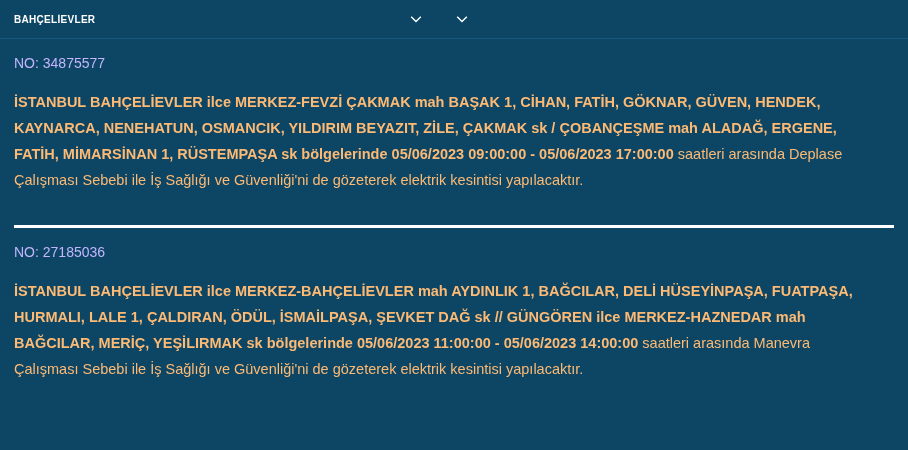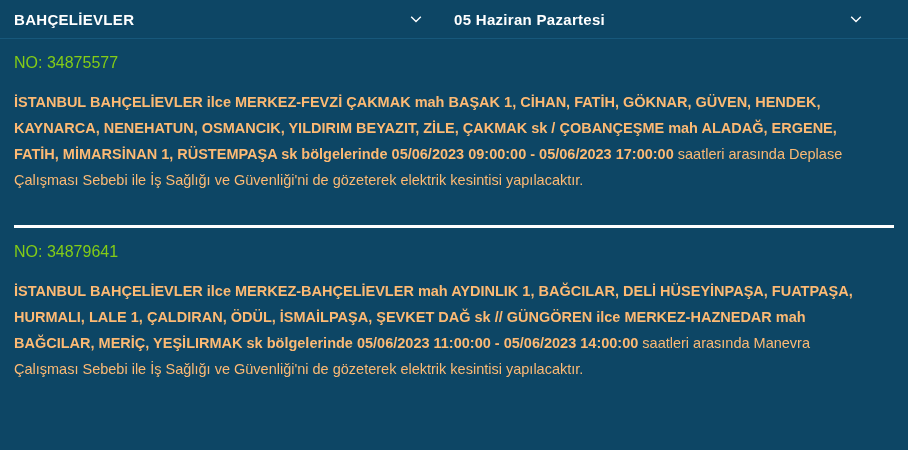--- a/index.html
+++ b/index.html
@@ -40,21 +40,21 @@
   }
   .select-district {
     margin-left: 14px;
     width: 410px;
   }
   .select-date {
     margin-left: 30px;
     width: 410px;
   }
   .select-label {
-    font-size: 15px;
+    font-size: 10px;
     font-weight: bold;
     letter-spacing: 0.3px;
     color: #ffffff;
     white-space: nowrap;
     flex: 1 1 auto;
     overflow: hidden;
   }
   .caret {
     width: 16px;
     height: 16px;
@@ -64,23 +64,23 @@
   .caret svg { display: block; }
 
   
   .content {
     padding: 0 14px;
   }
   .notice {
     padding-top: 14px;
   }
   .notice-no {
-    font-size: 16px;
+    font-size: 14px;
     line-height: 20px;
-    color: #84cc16;
+    color: #c4b5fd;
     margin-bottom: 16px;
   }
   .notice-body {
     font-size: 14.5px;
     line-height: 26px;
     color: #fdba74;
     max-width: 845px;
   }
   .notice-body b {
     font-weight: bold;
@@ -102,21 +102,20 @@
     <div class="select select-district">
       <span class="select-label">BAHÇELİEVLER</span>
       <span class="caret">
         <svg viewBox="0 0 16 16" width="16" height="16" aria-hidden="true">
           <path d="M3.2 5.8 L8 10.6 L12.8 5.8" fill="none" stroke="#ffffff" stroke-width="1.4"></path>
         </svg>
       </span>
     </div>
 
     <div class="select select-date">
-      <span class="select-label">05 Haziran Pazartesi</span>
       <span class="caret">
         <svg viewBox="0 0 16 16" width="16" height="16" aria-hidden="true">
           <path d="M3.2 5.8 L8 10.6 L12.8 5.8" fill="none" stroke="#ffffff" stroke-width="1.4"></path>
         </svg>
       </span>
     </div>
 
   </div>
 
   <div class="content">
@@ -124,21 +123,21 @@
     <div class="notice">
       <div class="notice-no">NO: 34875577</div>
       <div class="notice-body">
         <b>İSTANBUL BAHÇELİEVLER ilce MERKEZ-FEVZİ ÇAKMAK mah BAŞAK 1, CİHAN, FATİH, GÖKNAR, GÜVEN, HENDEK, KAYNARCA, NENEHATUN, OSMANCIK, YILDIRIM BEYAZIT, ZİLE, ÇAKMAK sk / ÇOBANÇEŞME mah ALADAĞ, ERGENE, FATİH, MİMARSİNAN 1, RÜSTEMPAŞA sk bölgelerinde 05/06/2023 09:00:00 - 05/06/2023 17:00:00</b><span> saatleri arasında Deplase Çalışması Sebebi ile İş Sağlığı ve Güvenliği'ni de gözeterek elektrik kesintisi yapılacaktır.</span>
       </div>
     </div>
 
     <div class="divider"></div>
 
     <div class="notice">
-      <div class="notice-no">NO: 34879641</div>
+      <div class="notice-no">NO: 27185036</div>
       <div class="notice-body">
         <b>İSTANBUL BAHÇELİEVLER ilce MERKEZ-BAHÇELİEVLER mah AYDINLIK 1, BAĞCILAR, DELİ HÜSEYİNPAŞA, FUATPAŞA, HURMALI, LALE 1, ÇALDIRAN, ÖDÜL, İSMAİLPAŞA, ŞEVKET DAĞ sk // GÜNGÖREN ilce MERKEZ-HAZNEDAR mah BAĞCILAR, MERİÇ, YEŞİLIRMAK sk bölgelerinde 05/06/2023 11:00:00 - 05/06/2023 14:00:00</b><span> saatleri arasında Manevra Çalışması Sebebi ile İş Sağlığı ve Güvenliği'ni de gözeterek elektrik kesintisi yapılacaktır.</span>
       </div>
     </div>
 
   </div>
 
 </div>
 
 </body></html>

